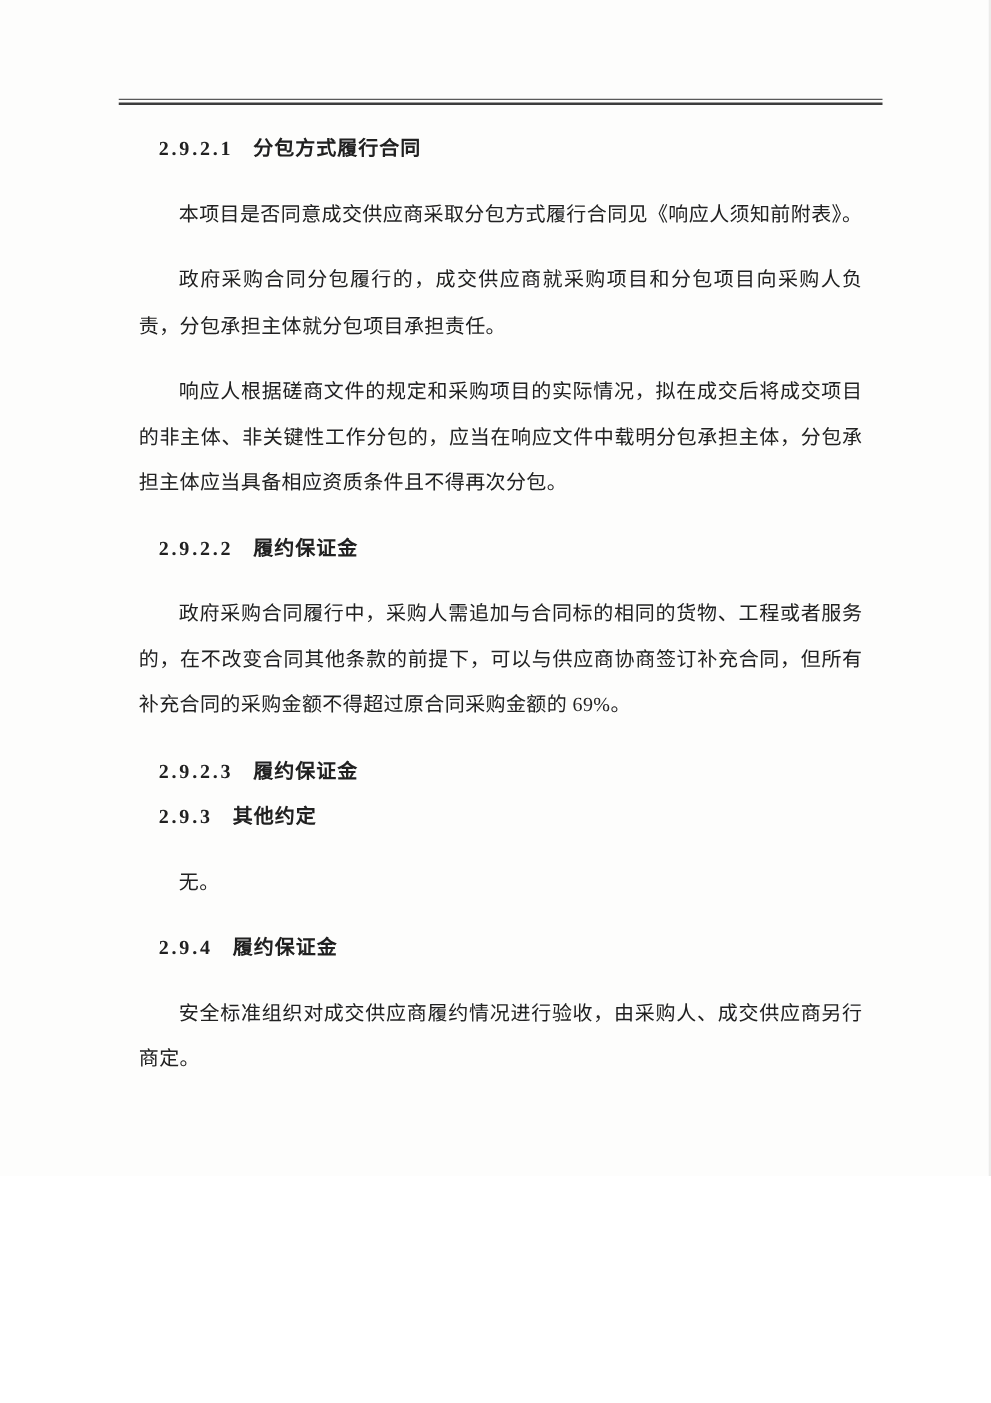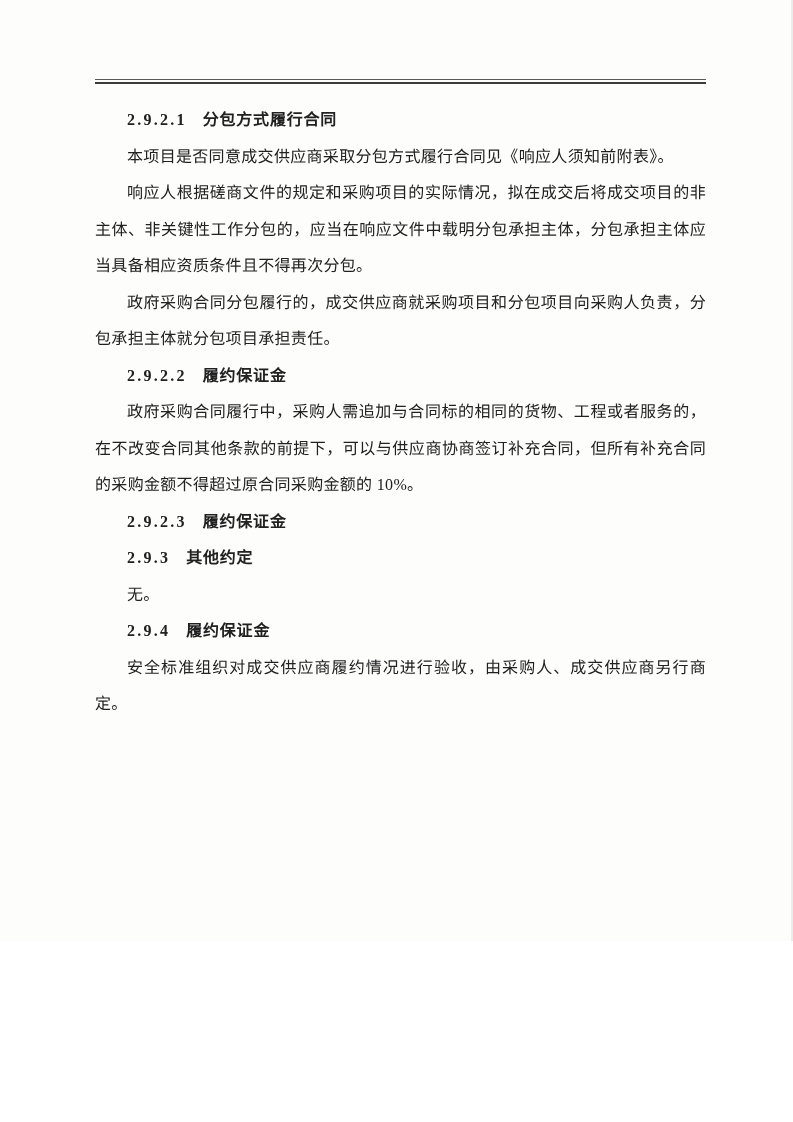--- a/index.html
+++ b/index.html
@@ -39,21 +39,21 @@
     position: absolute;
     left: 95px;
     top: 102px;
     width: 611px;
     font-size: 16px;
     line-height: 36.5px;
     text-align: justify;
     text-justify: inter-ideograph;
   }
   .para {
-    margin: 0;
+    margin: 16px;
     text-indent: 2em;
     letter-spacing: 0.02em;
   }
   .heading {
     margin: 0;
     font-size: 16px;
     font-weight: bold;
     text-indent: 2em;
     white-space: nowrap;
   }
@@ -82,27 +82,27 @@
 <div class="page">
 
   <div class="header-rule"></div>
 
   <main class="content">
 
     <h3 class="heading"><span class="h-num">2.9.2.1</span><span class="h-title">分包方式履行合同</span></h3>
 
     <p class="para">本项目是否同意成交供应商采取分包方式履行合同见《响应人须知前附表》。</p>
 
+    <p class="para">政府采购合同分包履行的，成交供应商就采购项目和分包项目向采购人负责，分包承担主体就分包项目承担责任。</p>
+
     <p class="para">响应人根据磋商文件的规定和采购项目的实际情况，拟在成交后将成交项目的非主体、非关键性工作分包的，应当在响应文件中载明分包承担主体，分包承担主体应当具备相应资质条件且不得再次分包。</p>
-
-    <p class="para">政府采购合同分包履行的，成交供应商就采购项目和分包项目向采购人负责，分包承担主体就分包项目承担责任。</p>
 
     <h3 class="heading"><span class="h-num">2.9.2.2</span><span class="h-title">履约保证金</span></h3>
 
-    <p class="para">政府采购合同履行中，采购人需追加与合同标的相同的货物、工程或者服务的，在不改变合同其他条款的前提下，可以与供应商协商签订补充合同，但所有补充合同的采购金额不得超过原合同采购金额的 10%。</p>
+    <p class="para">政府采购合同履行中，采购人需追加与合同标的相同的货物、工程或者服务的，在不改变合同其他条款的前提下，可以与供应商协商签订补充合同，但所有补充合同的采购金额不得超过原合同采购金额的 69%。</p>
 
     <h3 class="heading"><span class="h-num">2.9.2.3</span><span class="h-title">履约保证金</span></h3>
 
 
     <h3 class="heading"><span class="h-num">2.9.3</span><span class="h-title">其他约定</span></h3>
 
     <p class="para">无。</p>
 
     <h3 class="heading"><span class="h-num">2.9.4</span><span class="h-title">履约保证金</span></h3>
 

